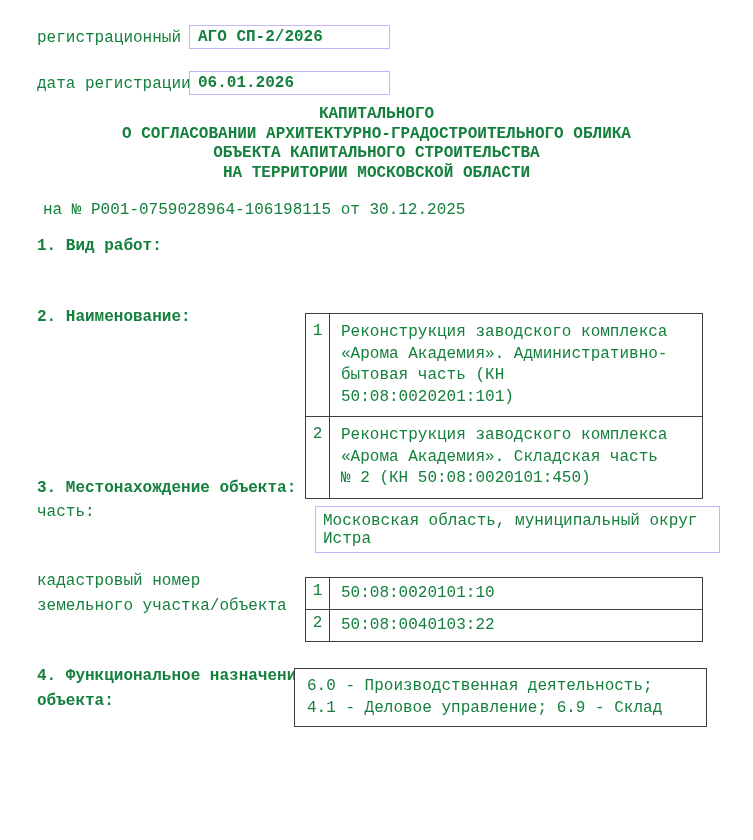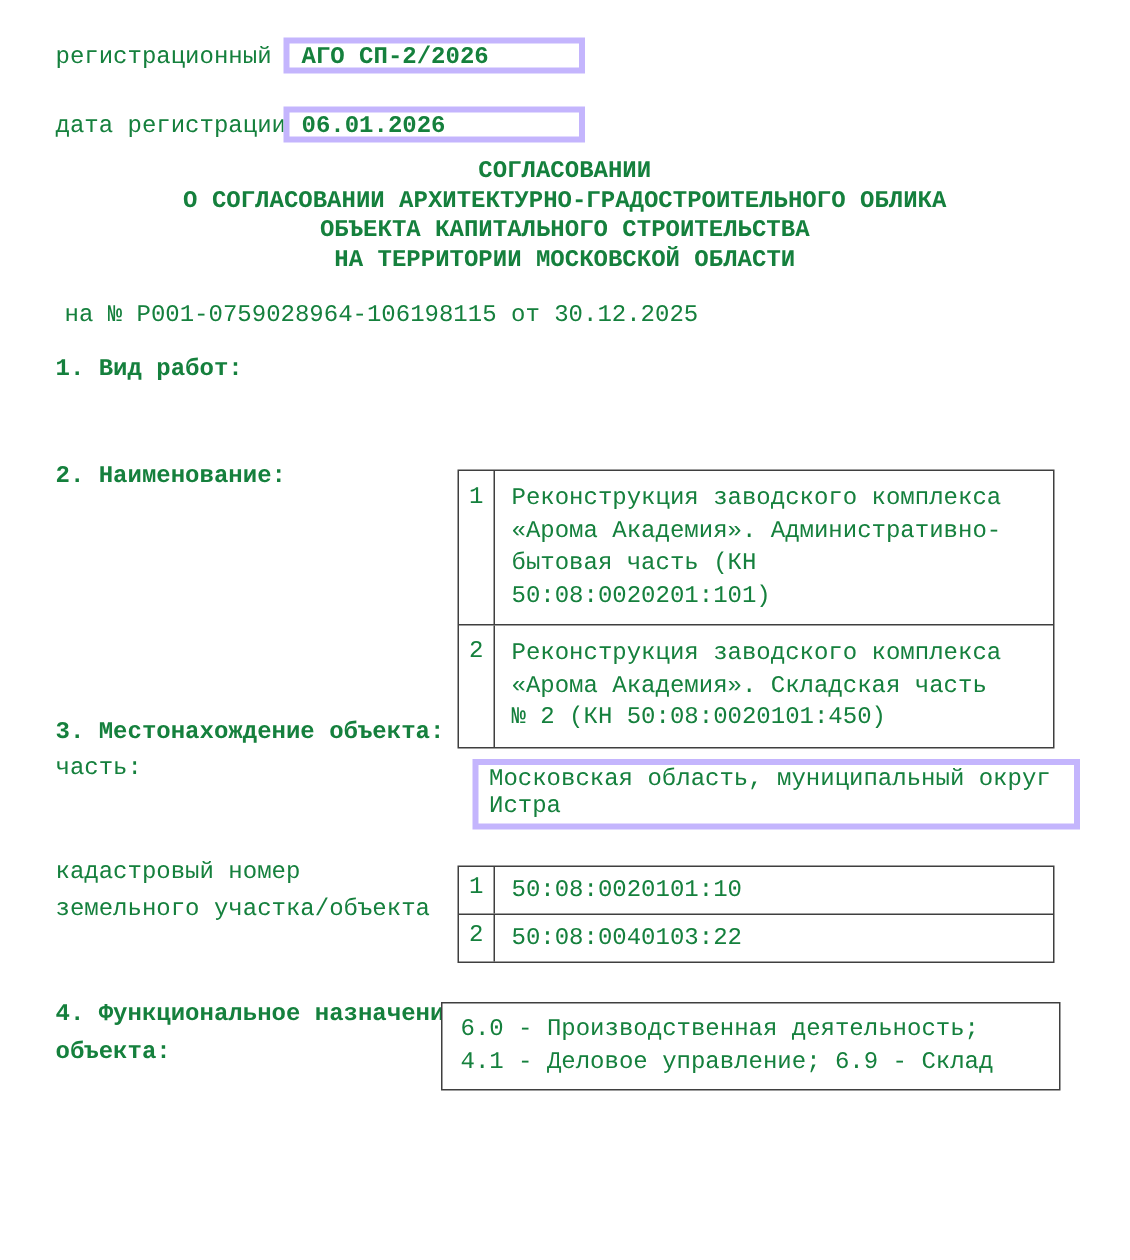--- a/index.html
+++ b/index.html
@@ -10,23 +10,24 @@
     height: 840px;
     background: #ffffff;
     font-family: Liberation Mono, monospace;
     font-size: 16px;
     color: #15803d;
     overflow: hidden;
   }
   .abs { position: absolute; }
   .bold { font-weight: bold; }
   .field-box {
-    border: 4px solid #c4b5fd;
+    border: 1px solid #c4b5fd;
     background: #ffffff;
     display: flex;
+    align-items: center;
   }
   .reg-box { left: 189px; width: 201px; height: 24px; padding-left: 8px; font-weight: bold; }
   .title-block {
     left: 0; right: 0; top: 105px;
     text-align: center;
     font-weight: bold;
     line-height: 19.5px;
   }
   .label-col { left: 37px; }
   .doc-table {
@@ -61,21 +62,21 @@
   <div class="abs field-box reg-box" style="top:25px;">
     <span>АГО СП-2/2026</span>
   </div>
 
   <div class="abs label-col" style="top:75px;">дата регистрации</div>
   <div class="abs field-box reg-box" style="top:71px;">
     <span>06.01.2026</span>
   </div>
 
   <div class="abs title-block">
-    <div>СОГЛАСОВАНИИ</div>
+    <div>КАПИТАЛЬНОГО</div>
     <div>О СОГЛАСОВАНИИ АРХИТЕКТУРНО-ГРАДОСТРОИТЕЛЬНОГО ОБЛИКА</div>
     <div>ОБЪЕКТА КАПИТАЛЬНОГО СТРОИТЕЛЬСТВА</div>
     <div>НА ТЕРРИТОРИИ МОСКОВСКОЙ ОБЛАСТИ</div>
   </div>
 
   <div class="abs" style="left:43px; top:201px;">на № Р001-0759028964-106198115 от 30.12.2025</div>
 
   <div class="abs label-col bold" style="top:237px;">1. Вид работ:</div>
 
   <div class="abs label-col bold" style="top:308px;">2. Наименование:</div>

